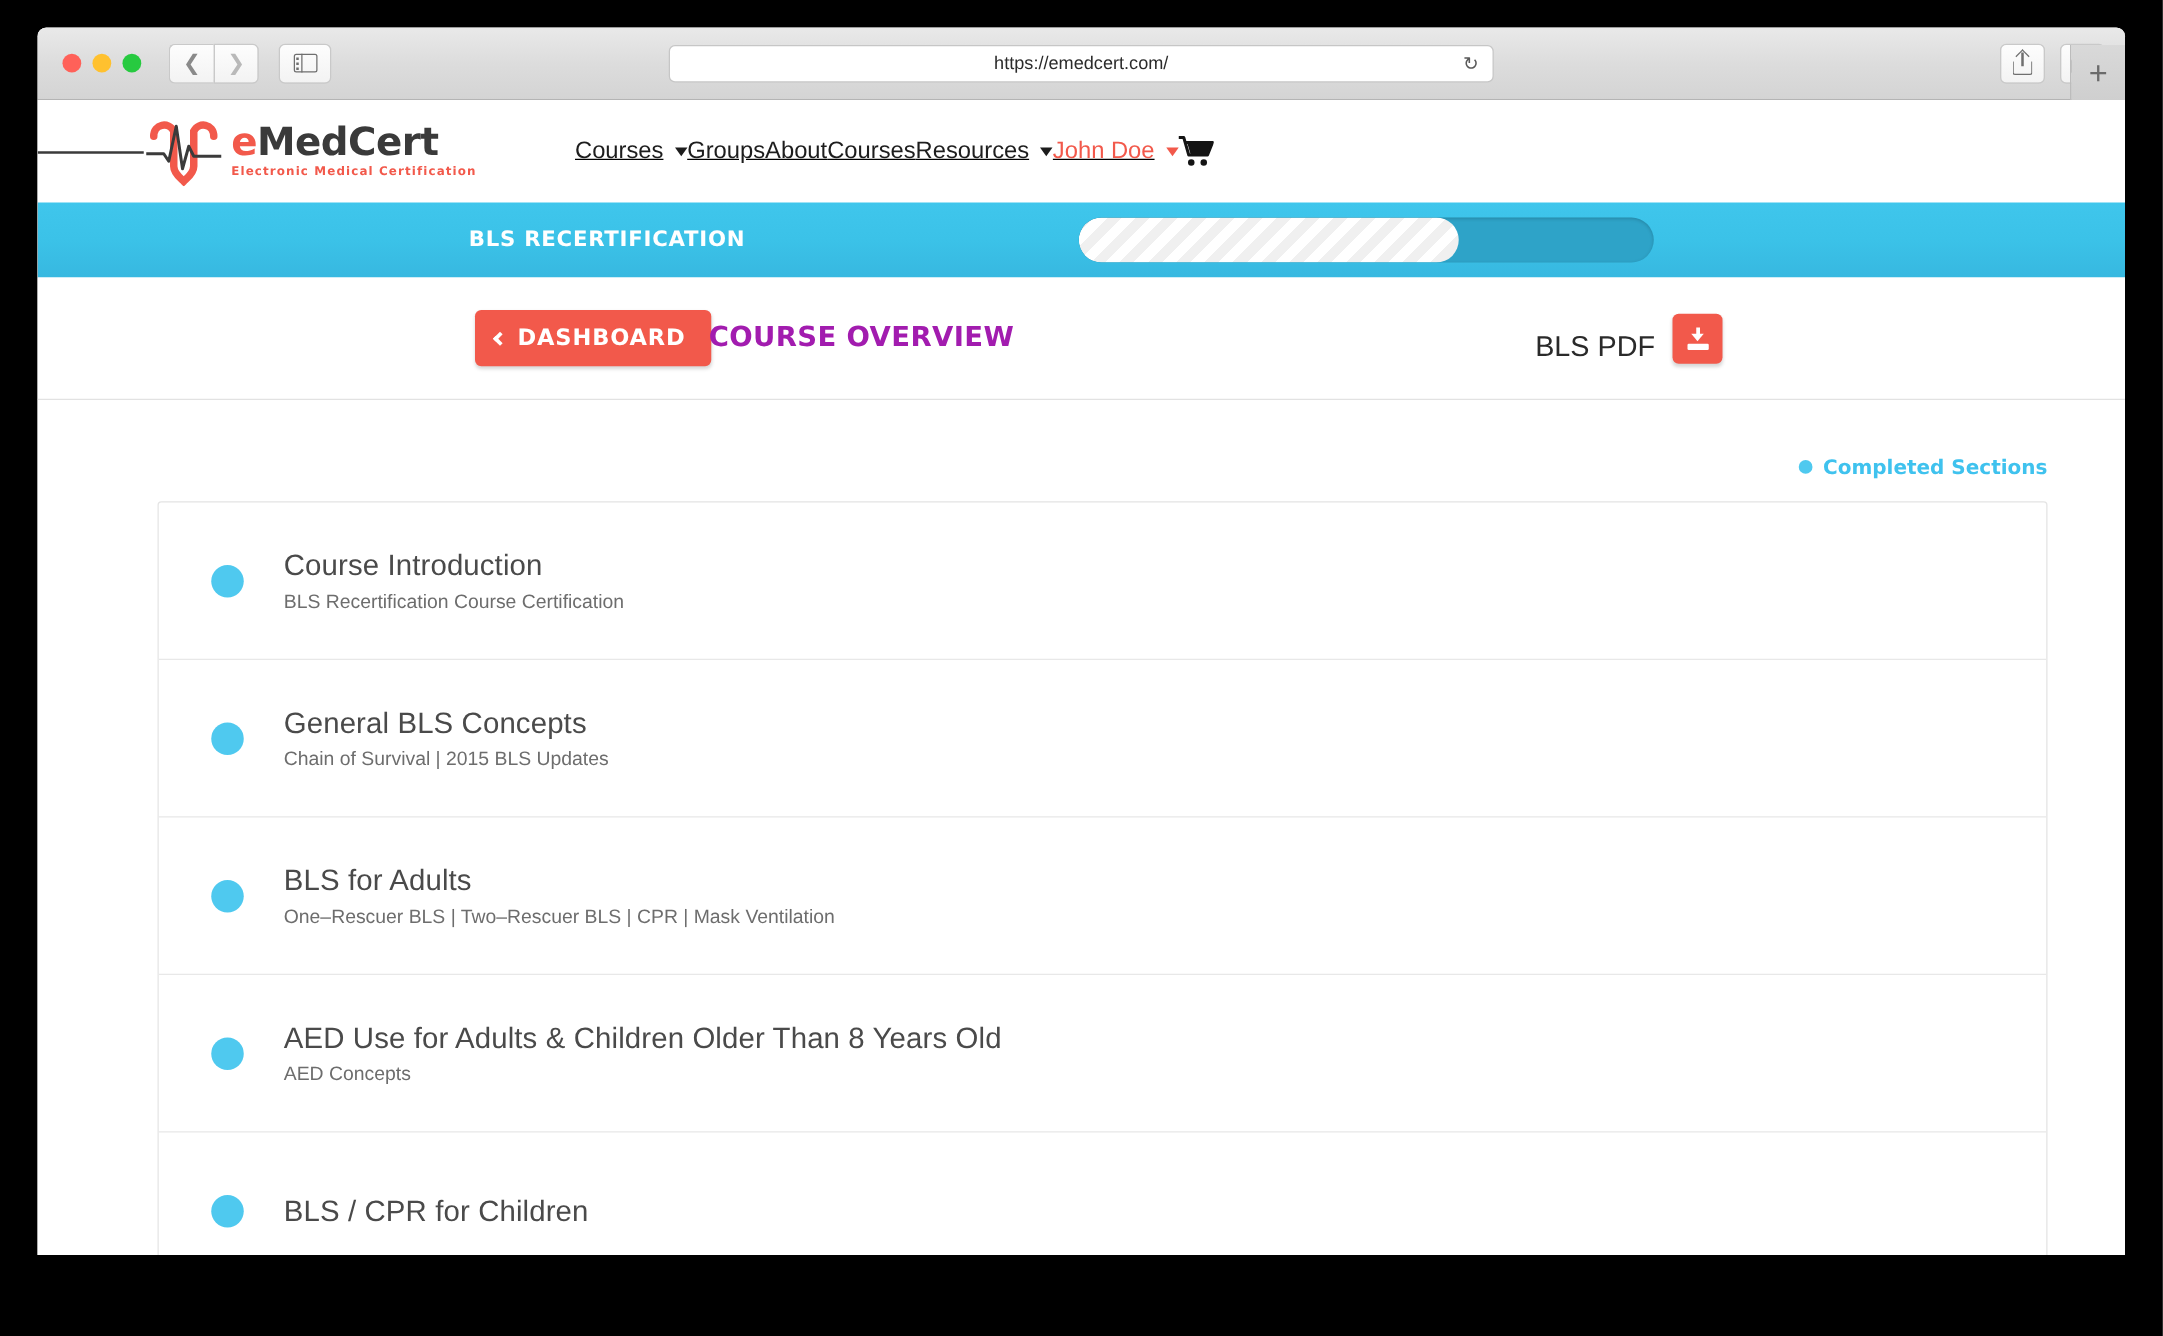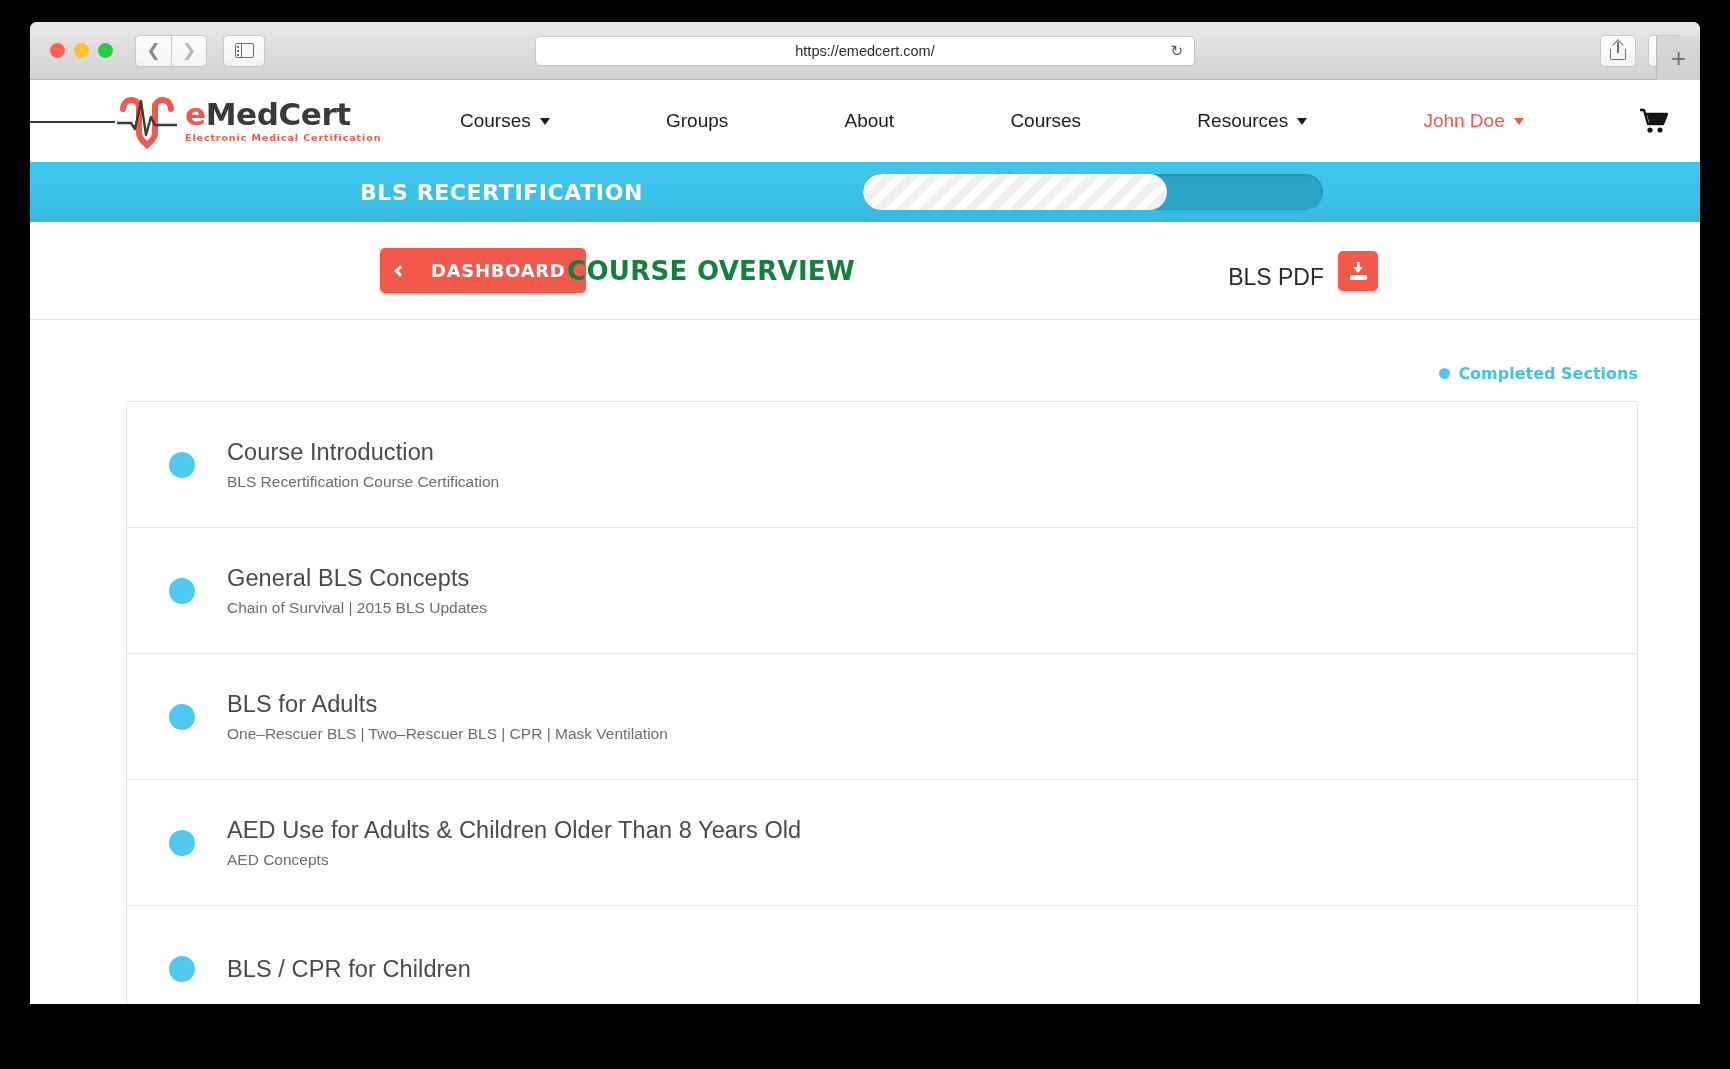--- a/index.html
+++ b/index.html
@@ -175,22 +175,23 @@
   .logo-word .rest { color: #3a3a3a; }
   .logo-tag {
     margin-top: 3px;
     font-size: 9.5px; font-weight: 700; color: #f2594b;
     letter-spacing: 0.9px;
     font-family: "DejaVu Sans", sans-serif;
   }
 
   .nav {
     display: flex; align-items: center; flex: 1;
-    justify-content: space-between;
+    justify-content: flex-start;
     padding-right: 4px;
+    text-decoration: underline;
   }
   .nav-item {
     font-size: 19px; color: #1d1d1d;
     display: flex; align-items: center; gap: 9px;
     white-space: nowrap;
   }
   .nav-item.user { color: #f2594b; }
   .caret {
     width: 0; height: 0;
     border-left: 5.5px solid transparent;
@@ -200,22 +201,22 @@
   .cart-icon { width: 28px; height: 26px; position: relative; }
 
   
   .blue-band {
     height: 60px;
     background: linear-gradient(to bottom, #3fc6ec 0%, #3bc2e8 50%, #37b8e0 100%);
     display: flex; align-items: center;
     position: relative;
   }
   .band-title {
-    position: absolute; left: 330px;
-    font-size: 22px; font-weight: 700; color: #ffffff;
+    position: absolute; left: 345px;
+    font-size: 17px; font-weight: 700; color: #ffffff;
     letter-spacing: 0.6px;
     font-family: "DejaVu Sans", sans-serif;
   }
   .progress-track {
     position: absolute; left: 833px;
     width: 460px; height: 36px;
     background: #2ea3c8;
     border-radius: 18px;
     box-shadow: inset 0 1px 3px rgba(0,0,0,.18);
     overflow: hidden;
@@ -240,33 +241,33 @@
     position: relative;
   }
   .dashboard-btn {
     position: absolute; left: 350px;
     background: #f2594b;
     color: #fff;
     font-size: 18px; font-weight: 700;
     letter-spacing: 0.7px;
     padding: 12px 21px 12px 16px;
     border-radius: 5px;
-    display: flex; align-items: center; gap: 26px;
+    display: flex; align-items: center; gap: 9px;
     box-shadow: 0 2px 3px rgba(0,0,0,.16);
     font-family: "DejaVu Sans", sans-serif;
   }
   .back-chev {
     width: 8px; height: 8px;
     border-left: 3px solid #fff; border-bottom: 3px solid #fff;
     transform: rotate(45deg);
     margin-right: 1px;
   }
   .overview-title {
     position: absolute; left: 537px;
-    font-size: 26px; font-weight: 700; color: #15803d;
+    font-size: 22px; font-weight: 700; color: #a21caf;
     letter-spacing: 0.3px;
     font-family: "DejaVu Sans", sans-serif;
   }
   .pdf-zone {
     position: absolute; right: 322px;
     display: flex; align-items: flex-end; gap: 14px;
   }
   .pdf-label { font-size: 23px; color: #2a2a2a; }
   .pdf-btn {
     width: 40px; height: 40px;

